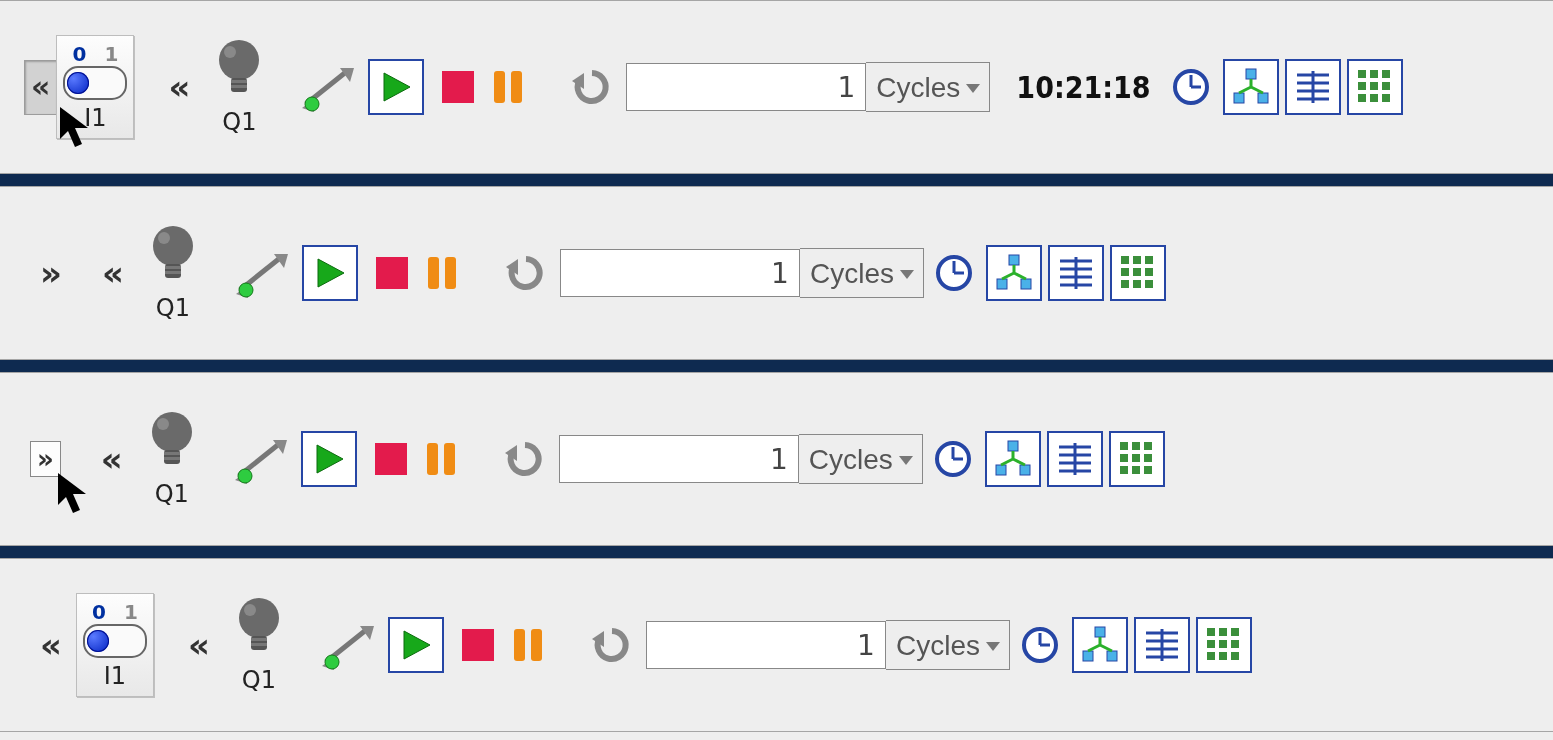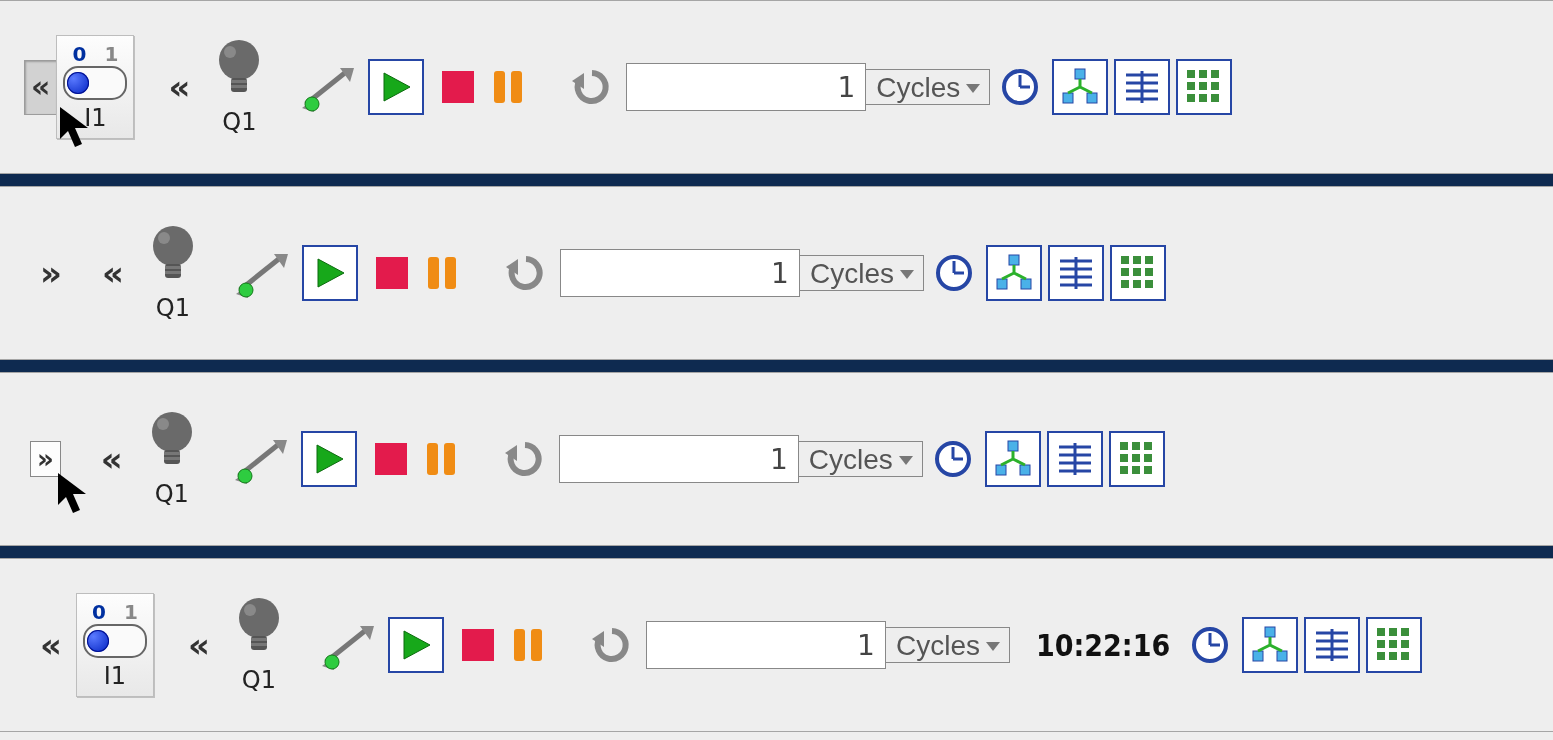--- a/index.html
+++ b/index.html
@@ -22,21 +22,21 @@
 
 .bulb-wrap{display:flex;flex-direction:column;align-items:center;margin:0 14px;}
 .bulb-caption{font-size:24px;color:#222;margin-top:8px;}
 
 
 .tool-icon{margin:0 6px;display:inline-flex;align-items:center;justify-content:center;}
 .boxed{border:2px solid #2646a5;width:52px;height:52px;background:#fff;}
 
 
 .num-input{height:48px;width:240px;border:1px solid #888;background:#fff;font-size:28px;color:#444;text-align:right;padding:0 10px;box-sizing:border-box;font-family:inherit;}
-.unit-select{height:36px;border:1px solid #888;border-left:none;background:#eee;font-size:28px;color:#555;padding:0 28px 0 10px;appearance:none;position:relative;box-sizing:border-box;}
+.unit-select{height:50px;border:1px solid #888;border-left:none;background:#eee;font-size:28px;color:#555;padding:0 28px 0 10px;appearance:none;position:relative;box-sizing:border-box;}
 .unit-wrap{position:relative;display:inline-block;}
 .unit-wrap::after{content:"";position:absolute;right:10px;top:50%;margin-top:-3px;border-left:7px solid transparent;border-right:7px solid transparent;border-top:9px solid #777;pointer-events:none;}
 
 .clock-text{font-size:30px;font-weight:700;color:#111;margin:0 10px 0 26px;font-family:"DejaVu Sans Condensed","DejaVu Sans",Arial;}
 
 .right-icons{display:flex;align-items:center;gap:6px;margin-left:4px;}
 .grid-btn{border:2px solid #2646a5;width:52px;height:52px;background:#fff;display:flex;align-items:center;justify-content:center;}
 
 
 .cursor{position:absolute;pointer-events:none;}
@@ -100,20 +100,21 @@
   <div class="tool-icon" style="margin-left:40px;">
       <svg width="40" height="40" viewBox="0 0 40 40">
         <path d="M20 6 A14 14 0 1 1 7 14" fill="none" stroke="#888" stroke-width="6"></path>
         <polygon points="0,14 12,6 12,22" fill="#888"></polygon>
       </svg>
     </div>
 
   <input class="num-input" style="margin-left: 8px;" value="1">
   <div class="unit-wrap"><select class="unit-select"><option>Cycles</option></select></div>
 
+  <div class="clock-text">10:21:18</div>
   <div class="right-icons">
     <div class="tool-icon">
         <svg width="40" height="40" viewBox="0 0 40 40">
           <circle cx="20" cy="20" r="16" fill="#fff" stroke="#2646a5" stroke-width="4"></circle>
           <path d="M20 20 L20 8 M20 20 L30 20" stroke="#2646a5" stroke-width="3" fill="none"></path>
         </svg>
       </div>
     <div class="grid-btn">
         <svg width="40" height="40" viewBox="0 0 40 40">
           <rect x="15" y="2" width="10" height="10" fill="#4ab1e8" stroke="#2646a5"></rect>
@@ -390,21 +391,20 @@
       </svg>
     </div>
   <div class="tool-icon" style="margin-left:40px;">
       <svg width="40" height="40" viewBox="0 0 40 40">
         <path d="M20 6 A14 14 0 1 1 7 14" fill="none" stroke="#888" stroke-width="6"></path>
         <polygon points="0,14 12,6 12,22" fill="#888"></polygon>
       </svg>
     </div>
   <input class="num-input" style="margin-left: 8px;" value="1">
   <div class="unit-wrap"><select class="unit-select"><option>Cycles</option></select></div>
-  <div class="clock-text">10:22:16</div>
   <div class="right-icons">
     <div class="tool-icon">
         <svg width="40" height="40" viewBox="0 0 40 40">
           <circle cx="20" cy="20" r="16" fill="#fff" stroke="#2646a5" stroke-width="4"></circle>
           <path d="M20 20 L20 8 M20 20 L30 20" stroke="#2646a5" stroke-width="3" fill="none"></path>
         </svg>
       </div>
     <div class="grid-btn">
         <svg width="40" height="40" viewBox="0 0 40 40">
           <rect x="15" y="2" width="10" height="10" fill="#4ab1e8" stroke="#2646a5"></rect>

